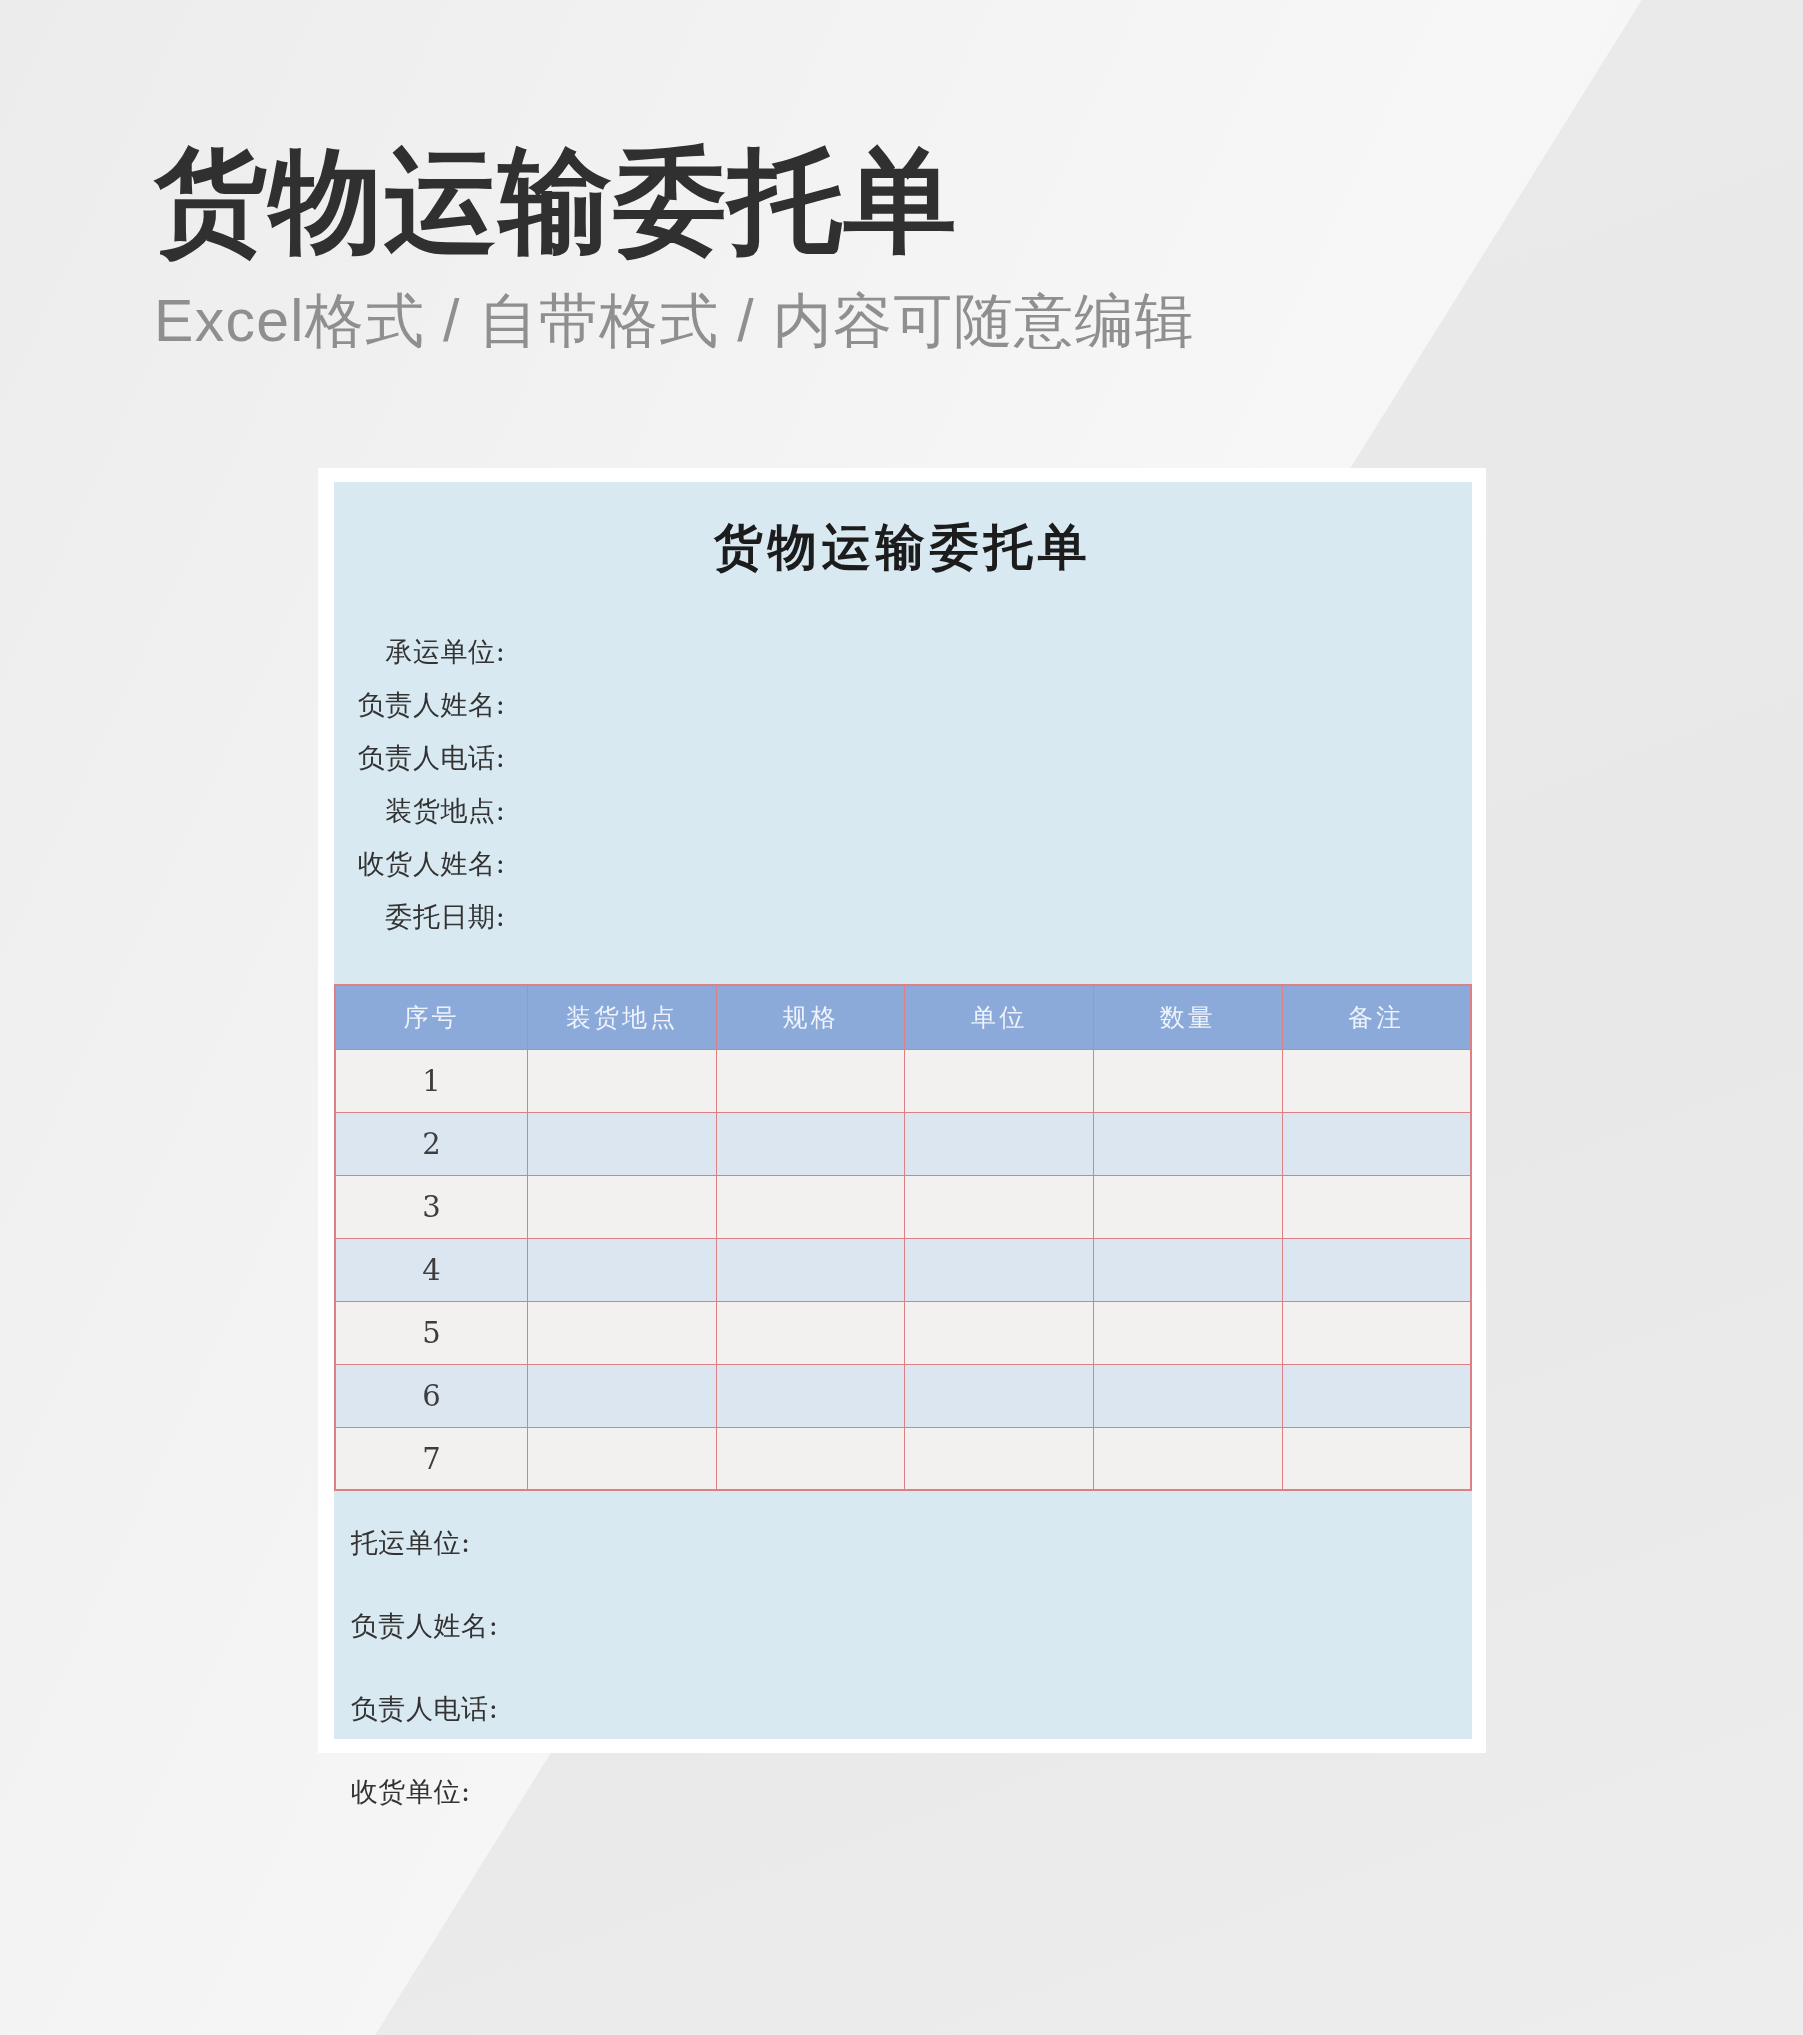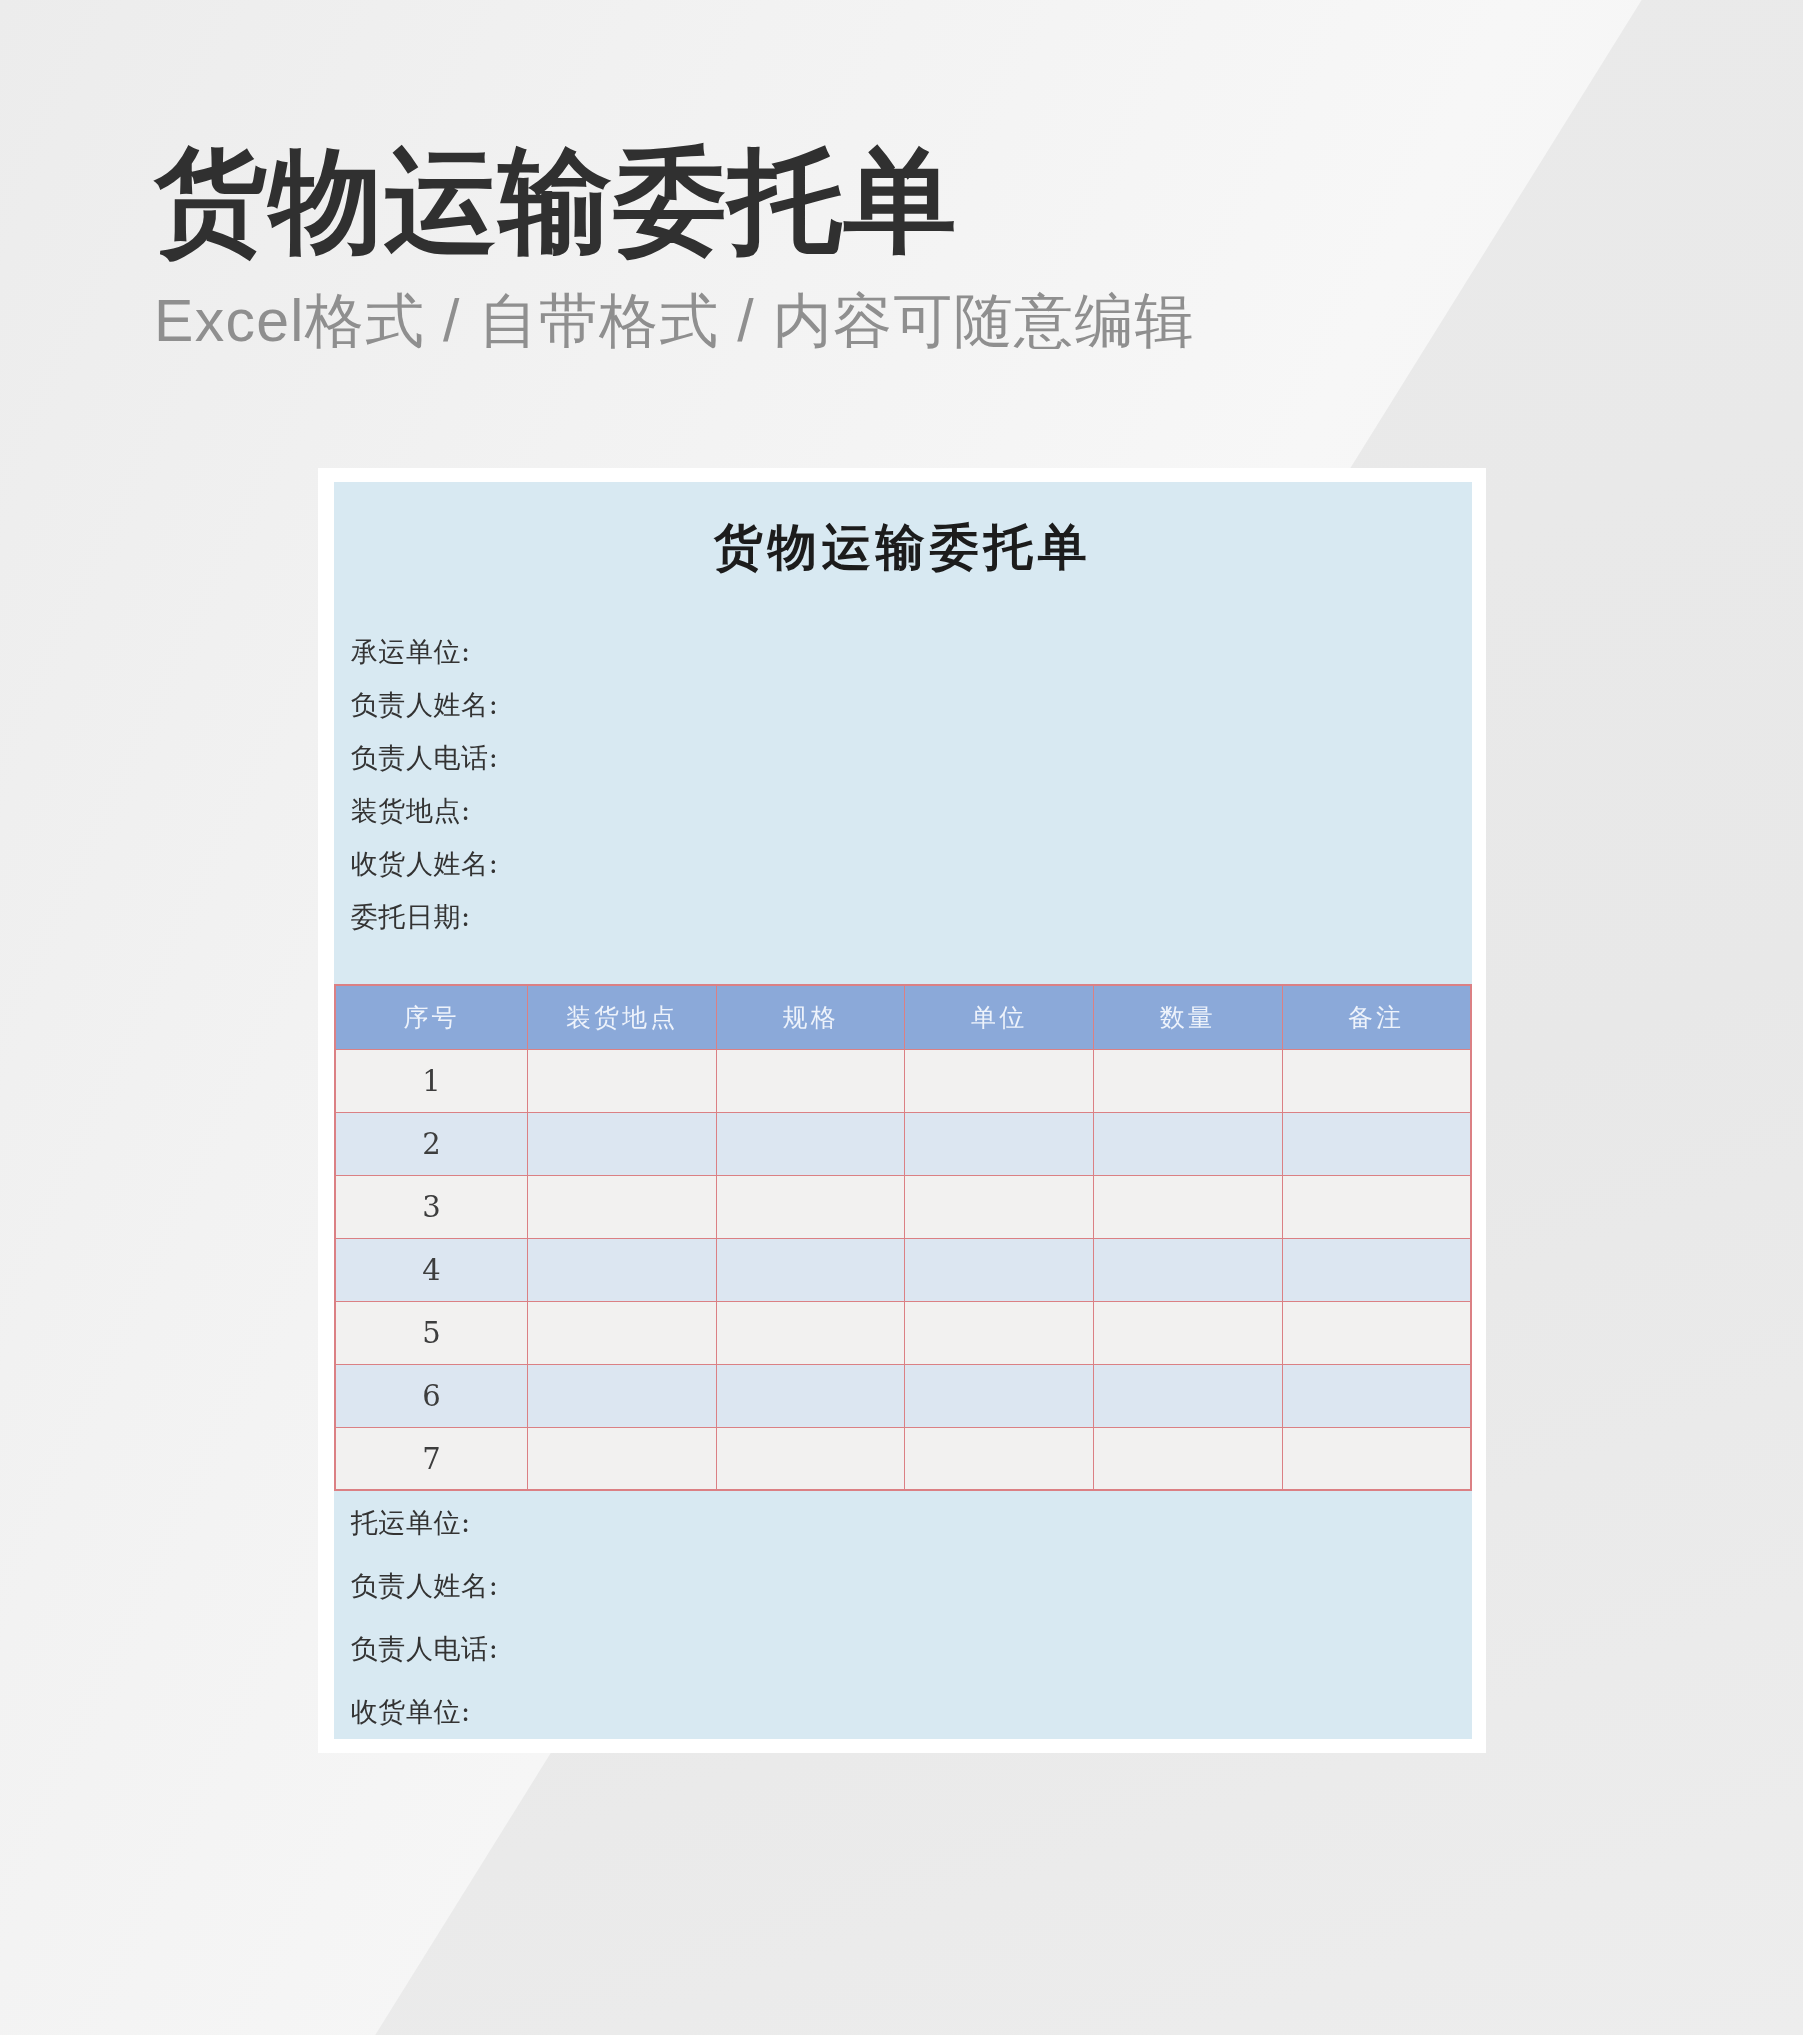--- a/index.html
+++ b/index.html
@@ -35,22 +35,22 @@
     position:absolute;left:0;top:33px;width:100%;text-align:center;
     font-family:"DejaVu Serif",serif;font-weight:700;font-size:49px;
     color:#1c1c1c;letter-spacing:5px;
   }
   .fields{position:absolute;display:flex;flex-direction:column;}
   .field{
     font-family:"DejaVu Serif",serif;font-size:27px;
     color:var(--label-color,#333333);letter-spacing:0.6px;white-space:nowrap;
   }
   .fields.top .field{height:53px;}
-  .fields.bottom .field{height:63px;}
-  #top-left{left:17px;top:152px;}
+  .fields.bottom .field{height:63px;margin-top:20px;}
+  #top-left{left:24px;top:152px;text-align:right;}
   #top-right{left:576px;top:152px;}
   #bottom-left{left:17px;top:1023px;}
   #bottom-right{left:577px;top:1023px;}
   table.goods{
     position:absolute;left:0;top:502px;width:1138px;
     border-collapse:collapse;table-layout:fixed;
     border:2.5px solid var(--table-border,#db8084);
   }
   table.goods th,table.goods td{
     border:1.9px solid var(--table-border,#db8084);

